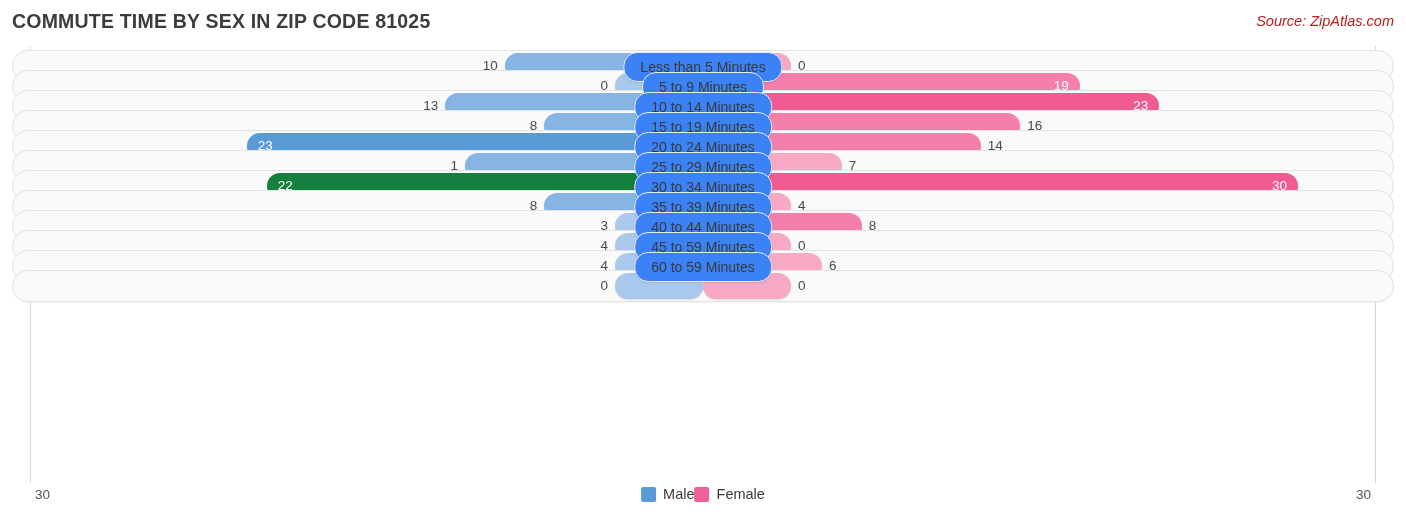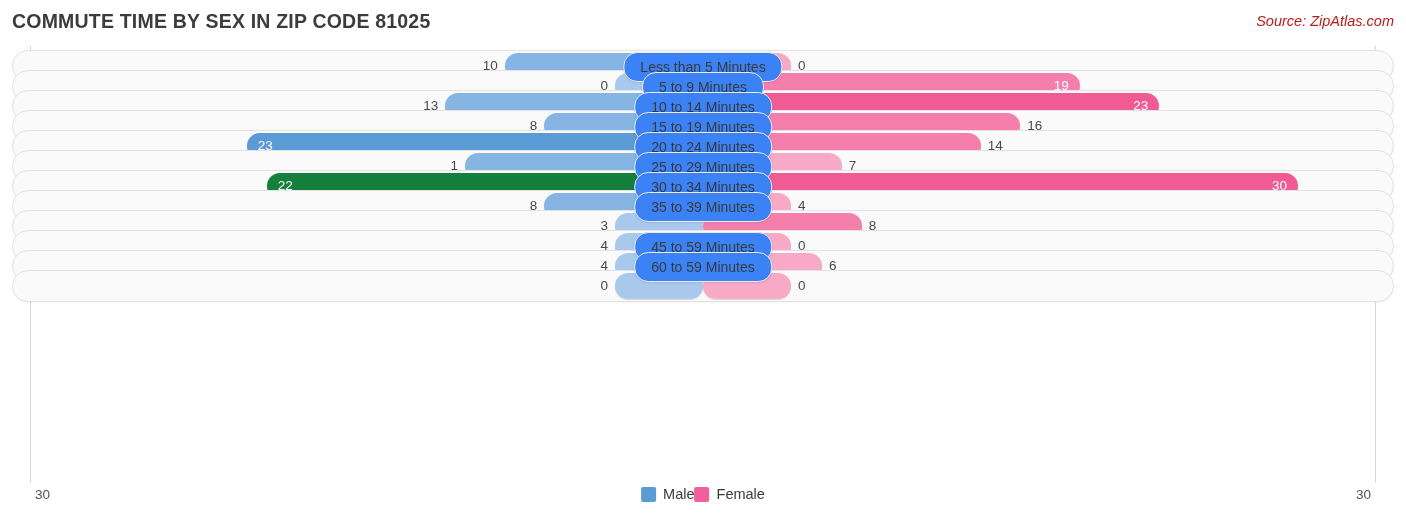--- a/index.html
+++ b/index.html
@@ -303,20 +303,21 @@
       <div class="row">
         <div class="track"></div>
         <div class="half male">
           <span class="val outside-left">3</span>
           <div class="bar" style="width:88px;background:#a9c9ec"></div>
         </div>
         <div class="half female">
           <div class="bar" style="width:158.66666666666666px;background:#f57fab"></div>
           <span class="val outside-right">8</span>
         </div>
+        <div class="cat-pill">40 to 44 Minutes</div>
       </div>
       <div class="row">
         <div class="track"></div>
         <div class="half male">
           <span class="val outside-left">4</span>
           <div class="bar" style="width:88px;background:#a9c9ec"></div>
         </div>
         <div class="half female">
           <div class="bar" style="width:88px;background:#f7a9c6"></div>
           <span class="val outside-right">0</span>

